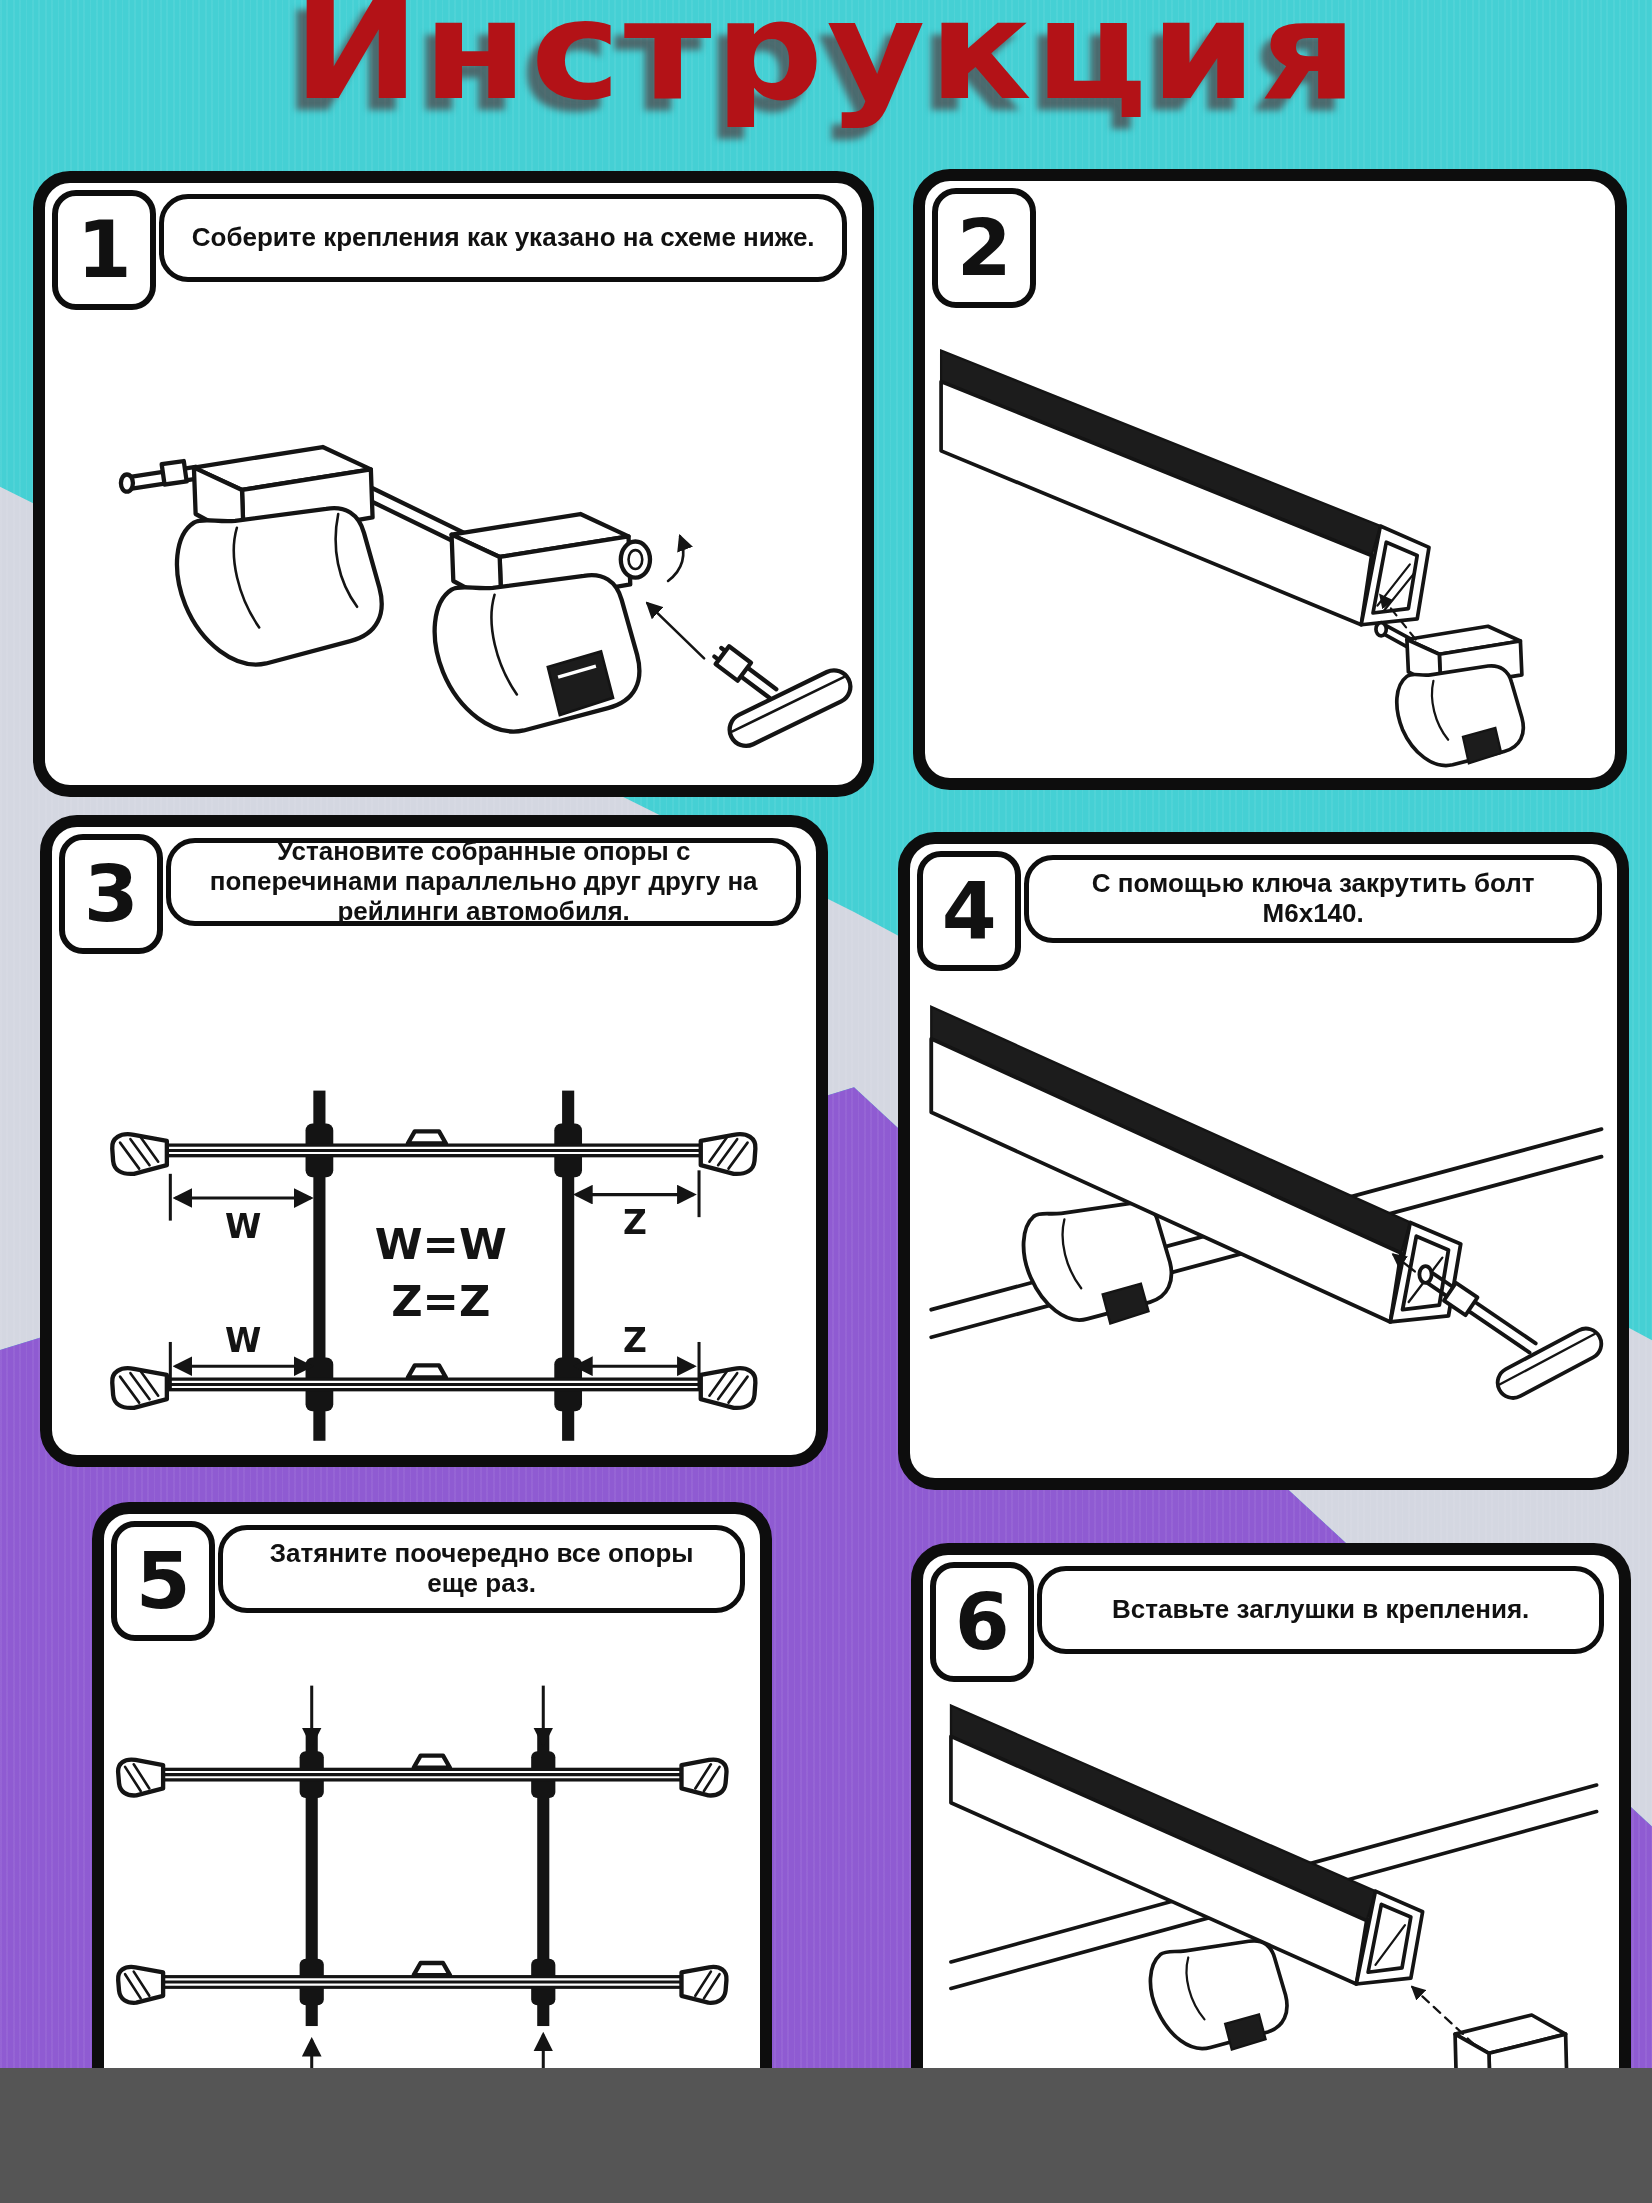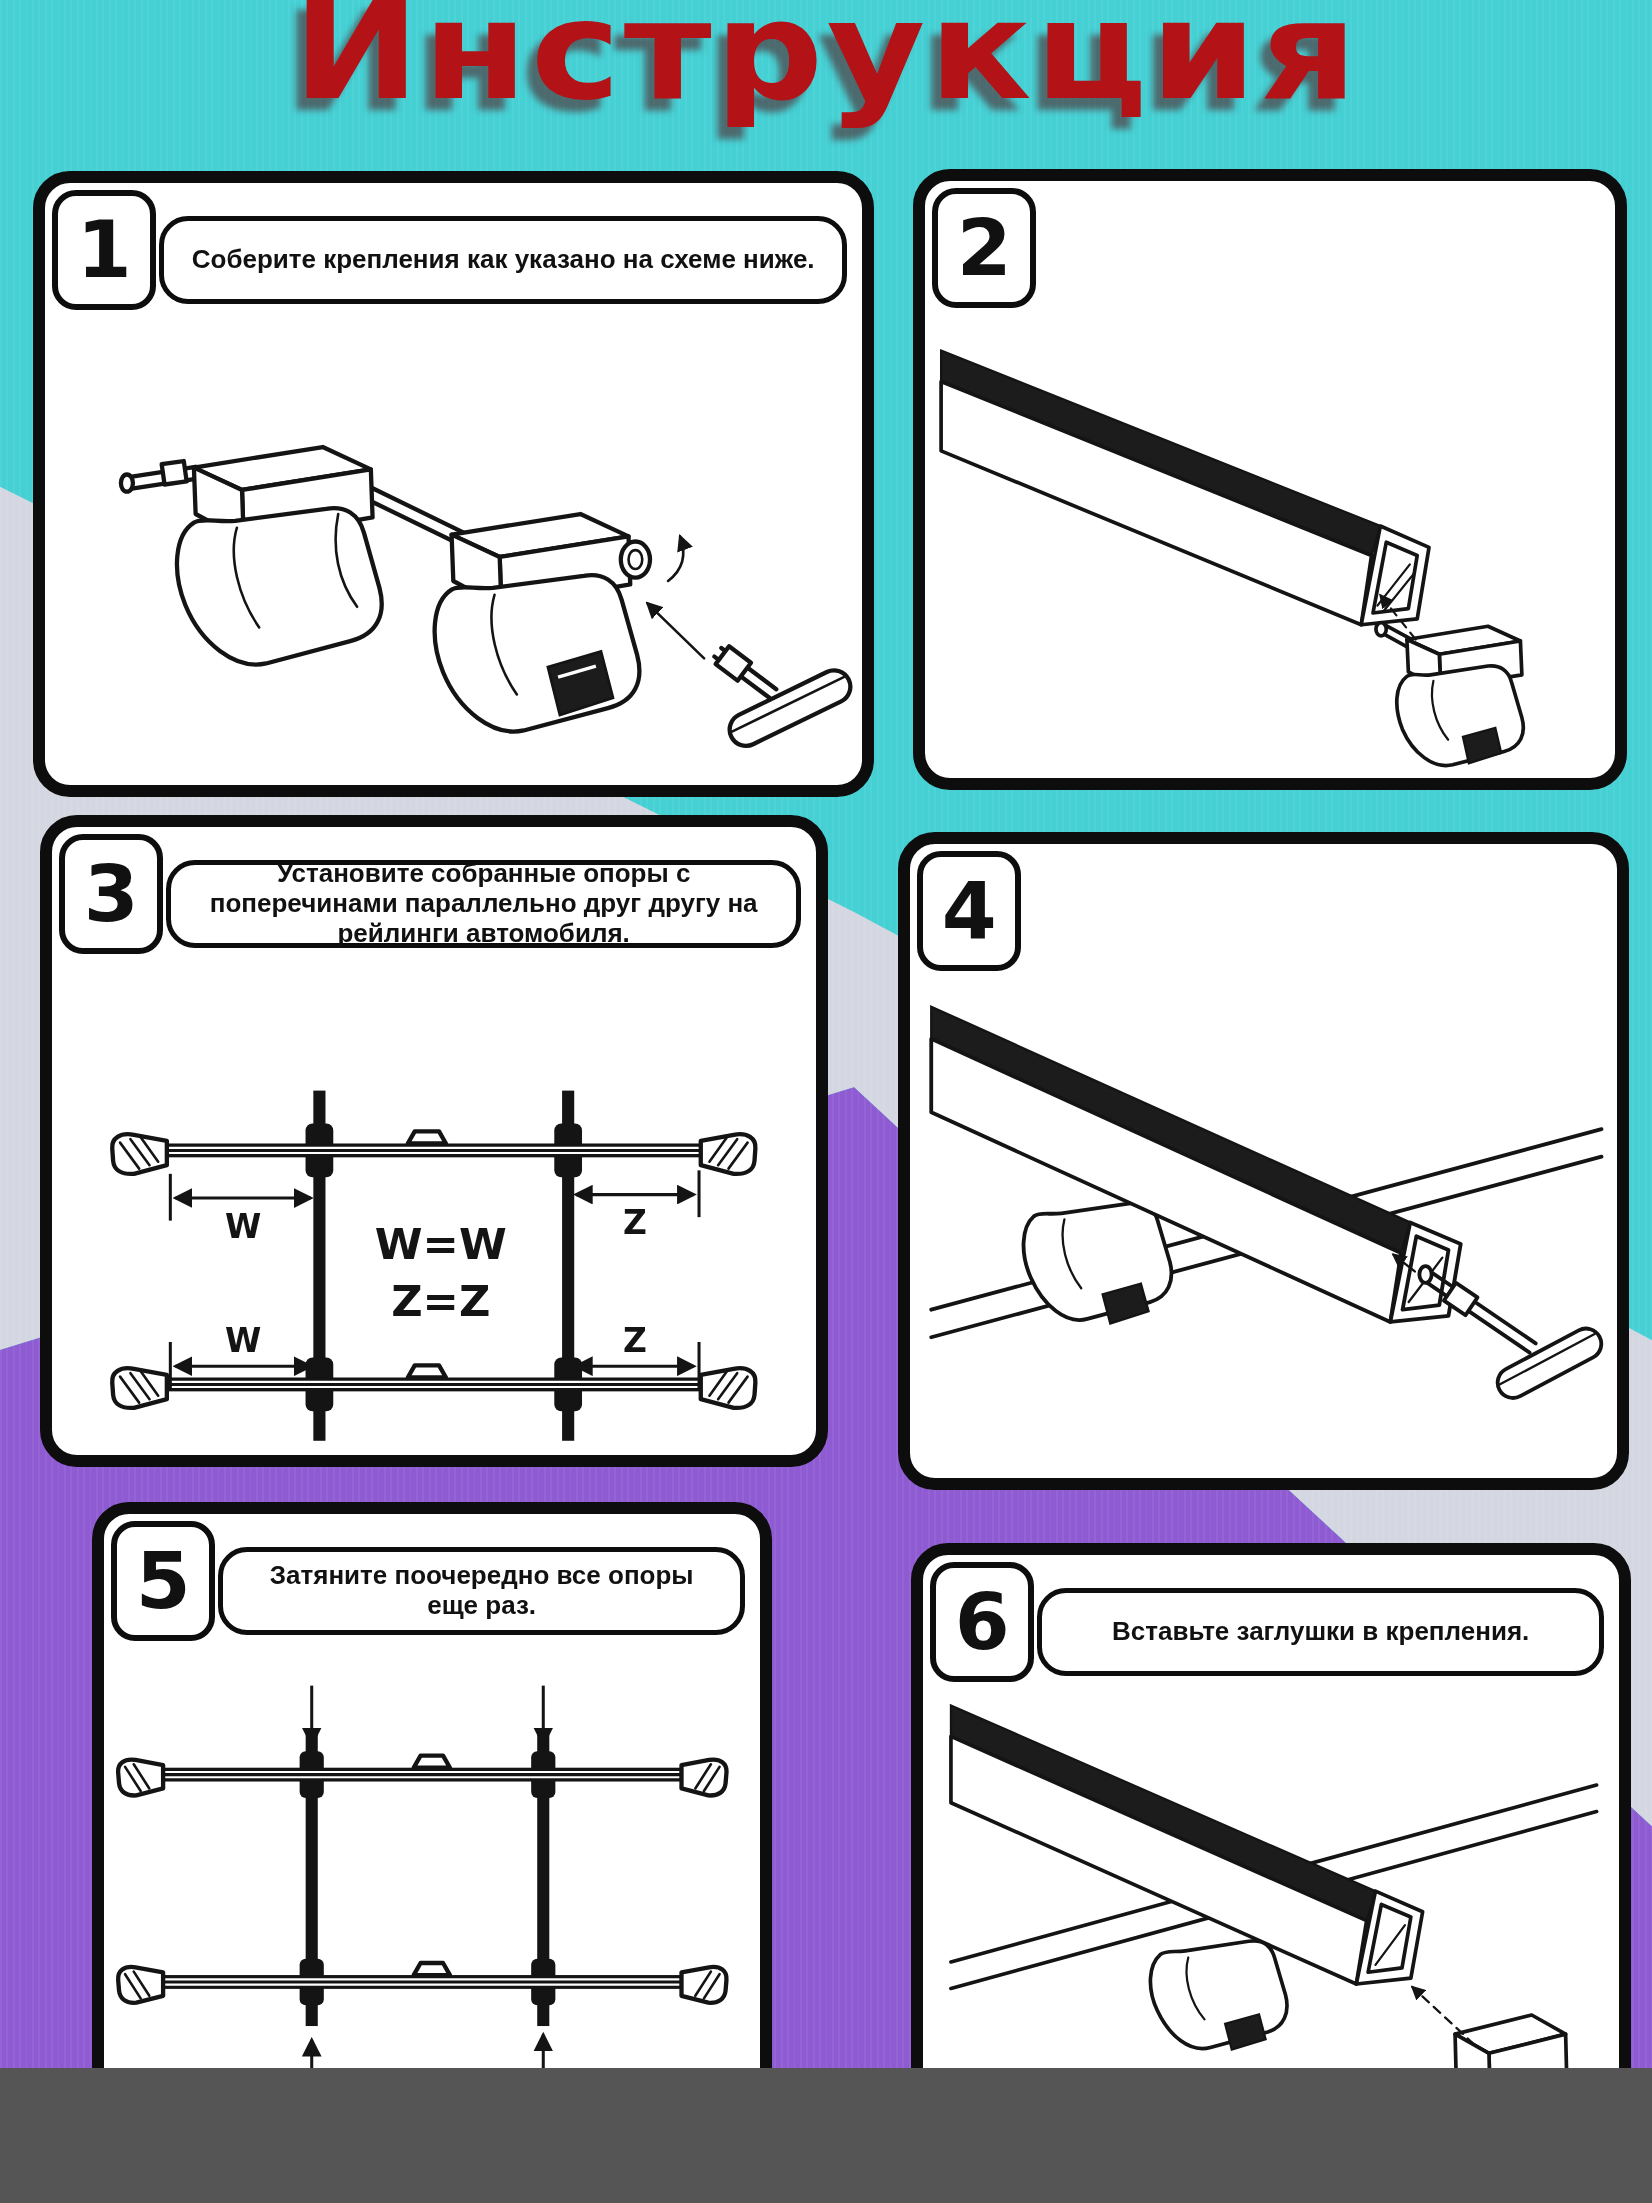--- a/index.html
+++ b/index.html
@@ -22,21 +22,21 @@
   #p3{left:40px;top:815px;width:788px;height:652px;}
   #p4{left:898px;top:832px;width:731px;height:658px;}
   #p5{left:92px;top:1502px;width:680px;height:692px;}
   #p6{left:911px;top:1543px;width:720px;height:621px;}
   .num-box{position:absolute;left:7.3px;top:7.3px;width:92px;height:108px;
     border:6.4px solid var(--ink,#0d0d0d);border-radius:24px;background:#fff;
     display:flex;align-items:center;justify-content:center;}
   .num{font-family:"DejaVu Sans",sans-serif;font-weight:bold;font-size:79px;line-height:1;color:#111;}
   .instr-box{position:absolute;left:114px;top:11px;right:14.7px;height:88px;
     border:5.5px solid var(--ink,#0d0d0d);border-radius:29px;background:#fff;
-    display:flex;align-items:center;justify-content:center;padding:0 20px;box-sizing:border-box;margin-top:22px;}
+    display:flex;align-items:center;justify-content:center;padding:0 20px;box-sizing:border-box;}
   .instr{margin:0;font-weight:bold;font-size:26px;line-height:1.15;text-align:center;color:#111;}
   .art{position:absolute;left:9.2px;right:9.2px;top:118px;bottom:7.3px;
     display:flex;align-items:center;justify-content:center;}
   .art svg{width:100%;height:100%;}
   .ln{stroke:#141414;fill:none;stroke-width:5;stroke-linecap:round;stroke-linejoin:round;}
   .thin{stroke-width:3;}
   .fw{fill:#ffffff;stroke:#141414;stroke-width:5;stroke-linejoin:round;}
   .fd{fill:#1c1c1c;stroke:#141414;stroke-width:3;}
   .bar{fill:#141414;}
   .dim{stroke:#141414;stroke-width:3.5;fill:none;}
@@ -218,20 +218,23 @@
         <text x="436" y="362" font-size="50" text-anchor="middle">W=W</text>
         <text x="436" y="428" font-size="50" text-anchor="middle">Z=Z</text>
       </svg>
     </div>
   </section>
 
   <section class="panel" id="p4">
     <div class="num-box">
       <span class="num">4</span>
     </div>
+    <div class="instr-box">
+      <p class="instr">С помощью ключа закрутить болт М6х140.</p>
+    </div>
     <div class="art">
       <svg viewBox="0 0 900 660">
         <g>
           <line class="ln" x1="16" y1="452" x2="892" y2="216"></line>
           <line class="ln" x1="16" y1="488" x2="892" y2="252"></line>
         </g>
         <g>
           <path class="fw" d="M150,330 C134,344 132,378 146,410 C162,446 192,472 220,464 L302,442 C326,435 334,414 328,390 L312,336 C307,318 294,310 276,313 L186,326 C170,328 158,324 150,330 Z"></path>
           <path class="ln thin" d="M190,334 C183,362 192,398 212,424"></path>
           <polygon class="fd" points="240,432 290,418 300,454 250,470"></polygon>

